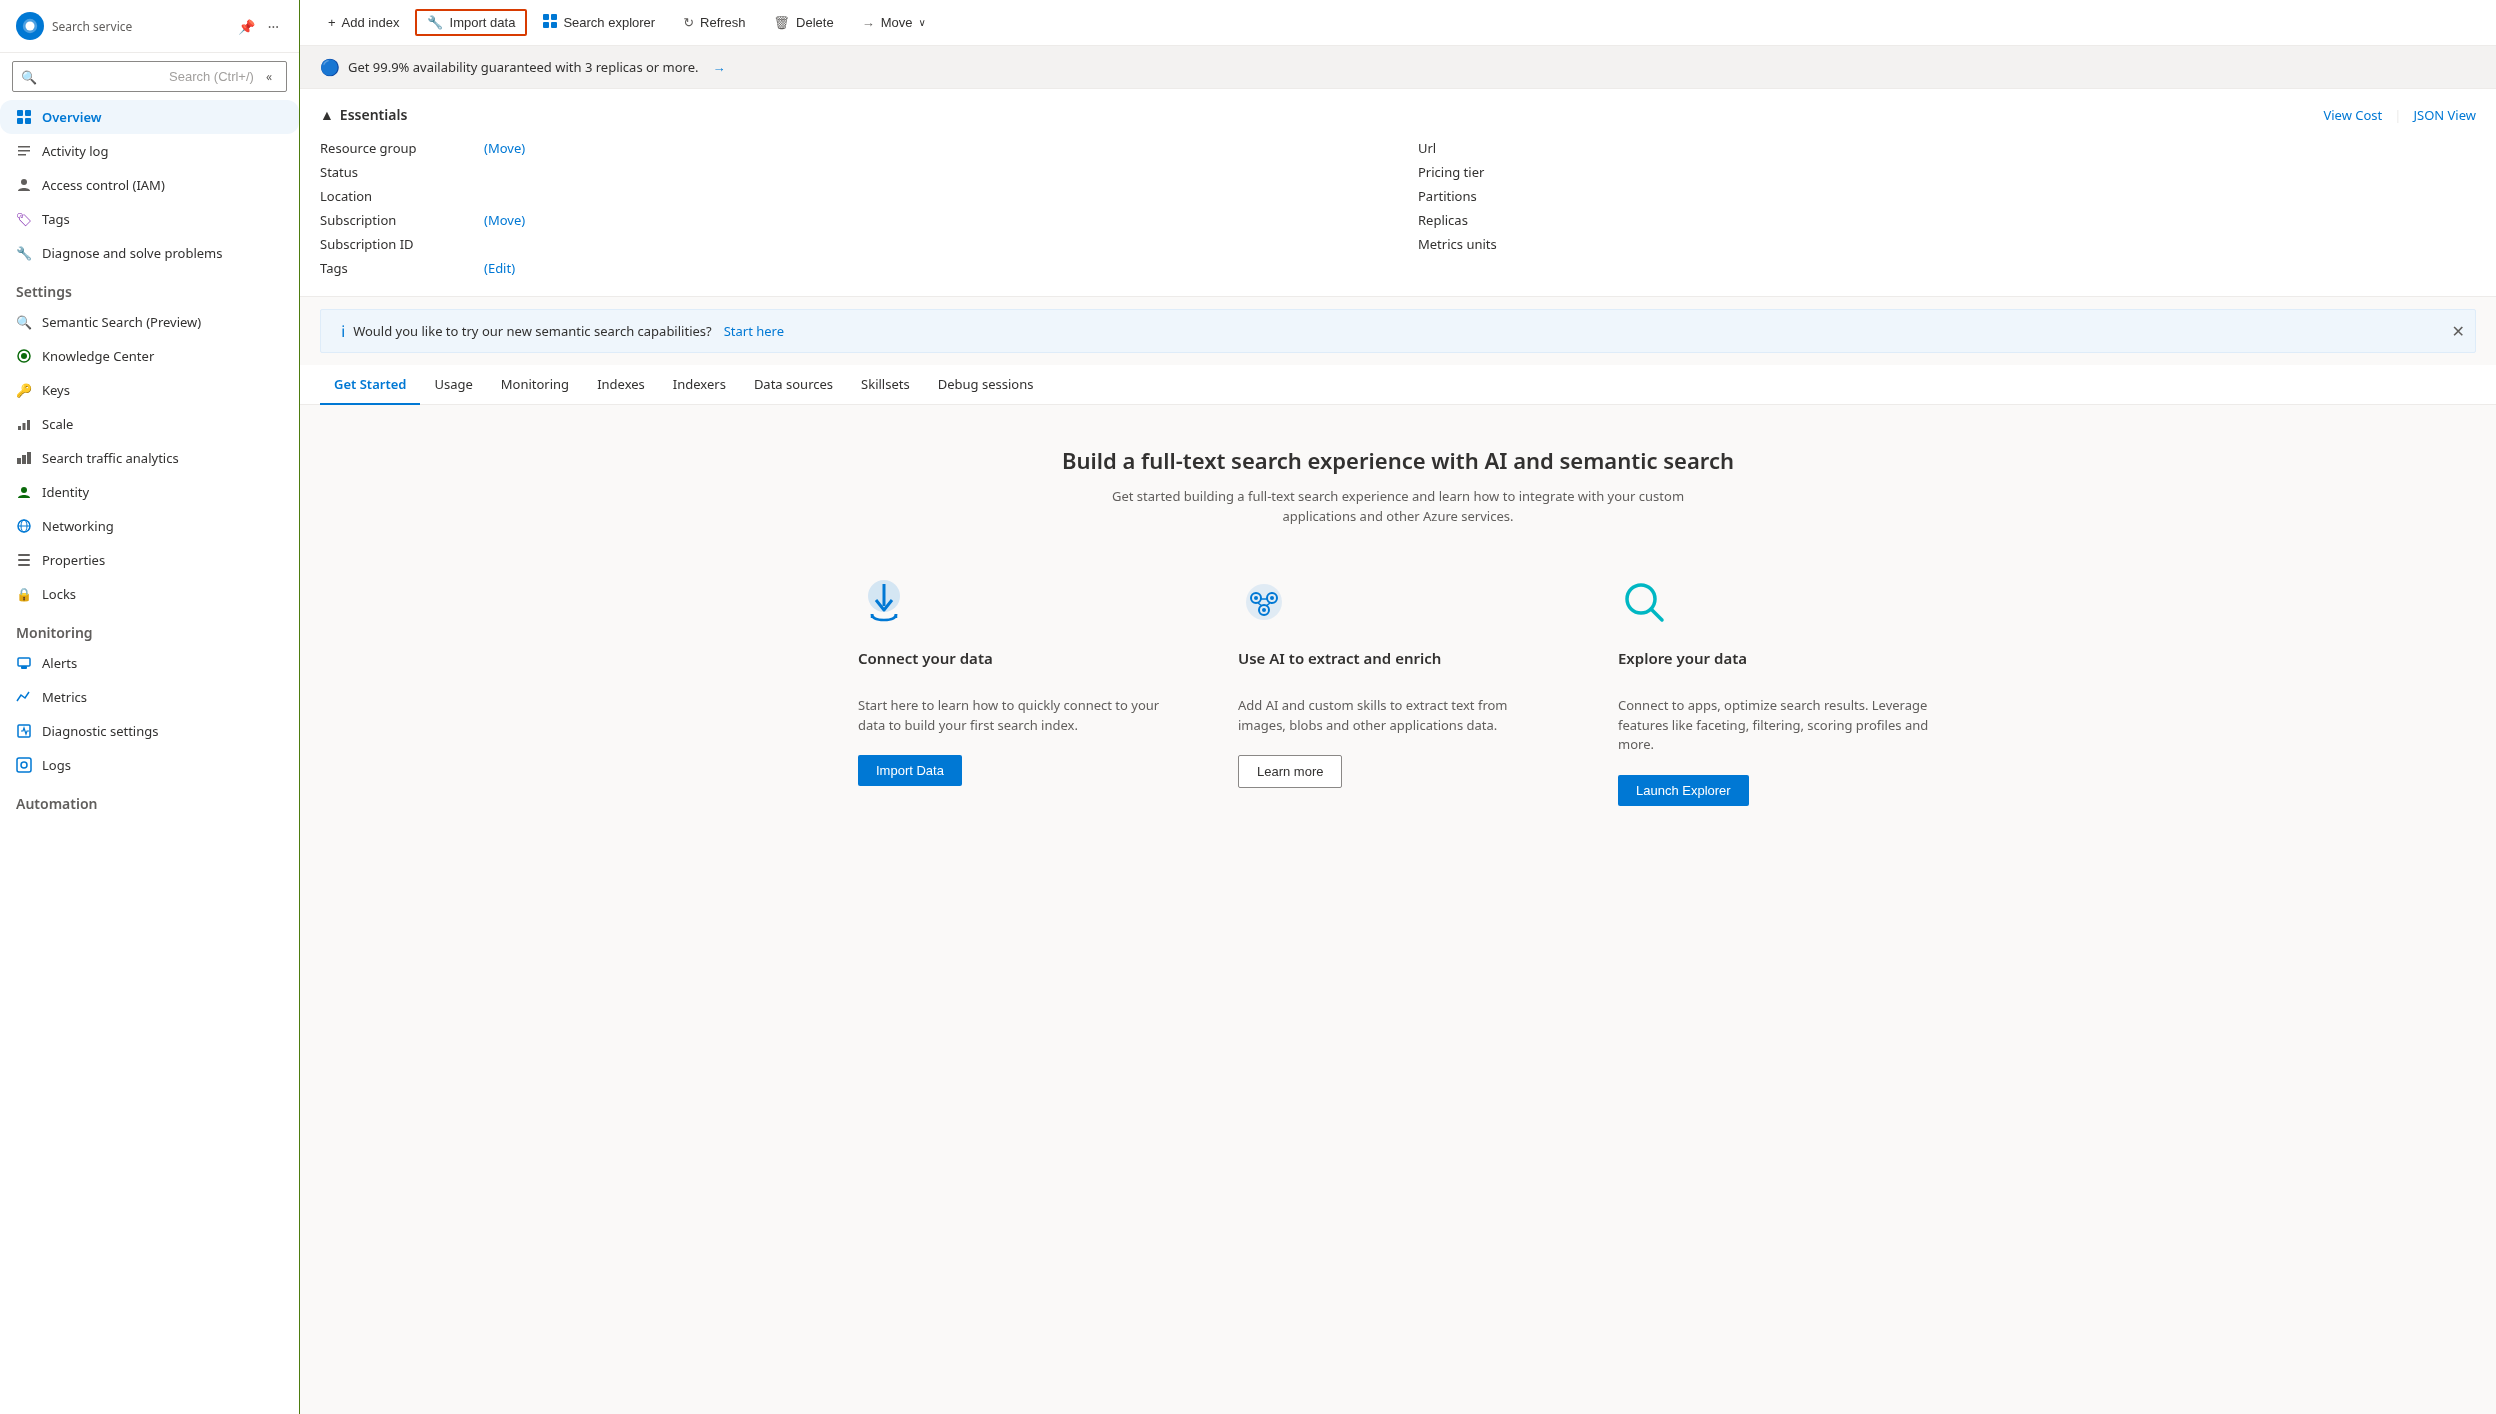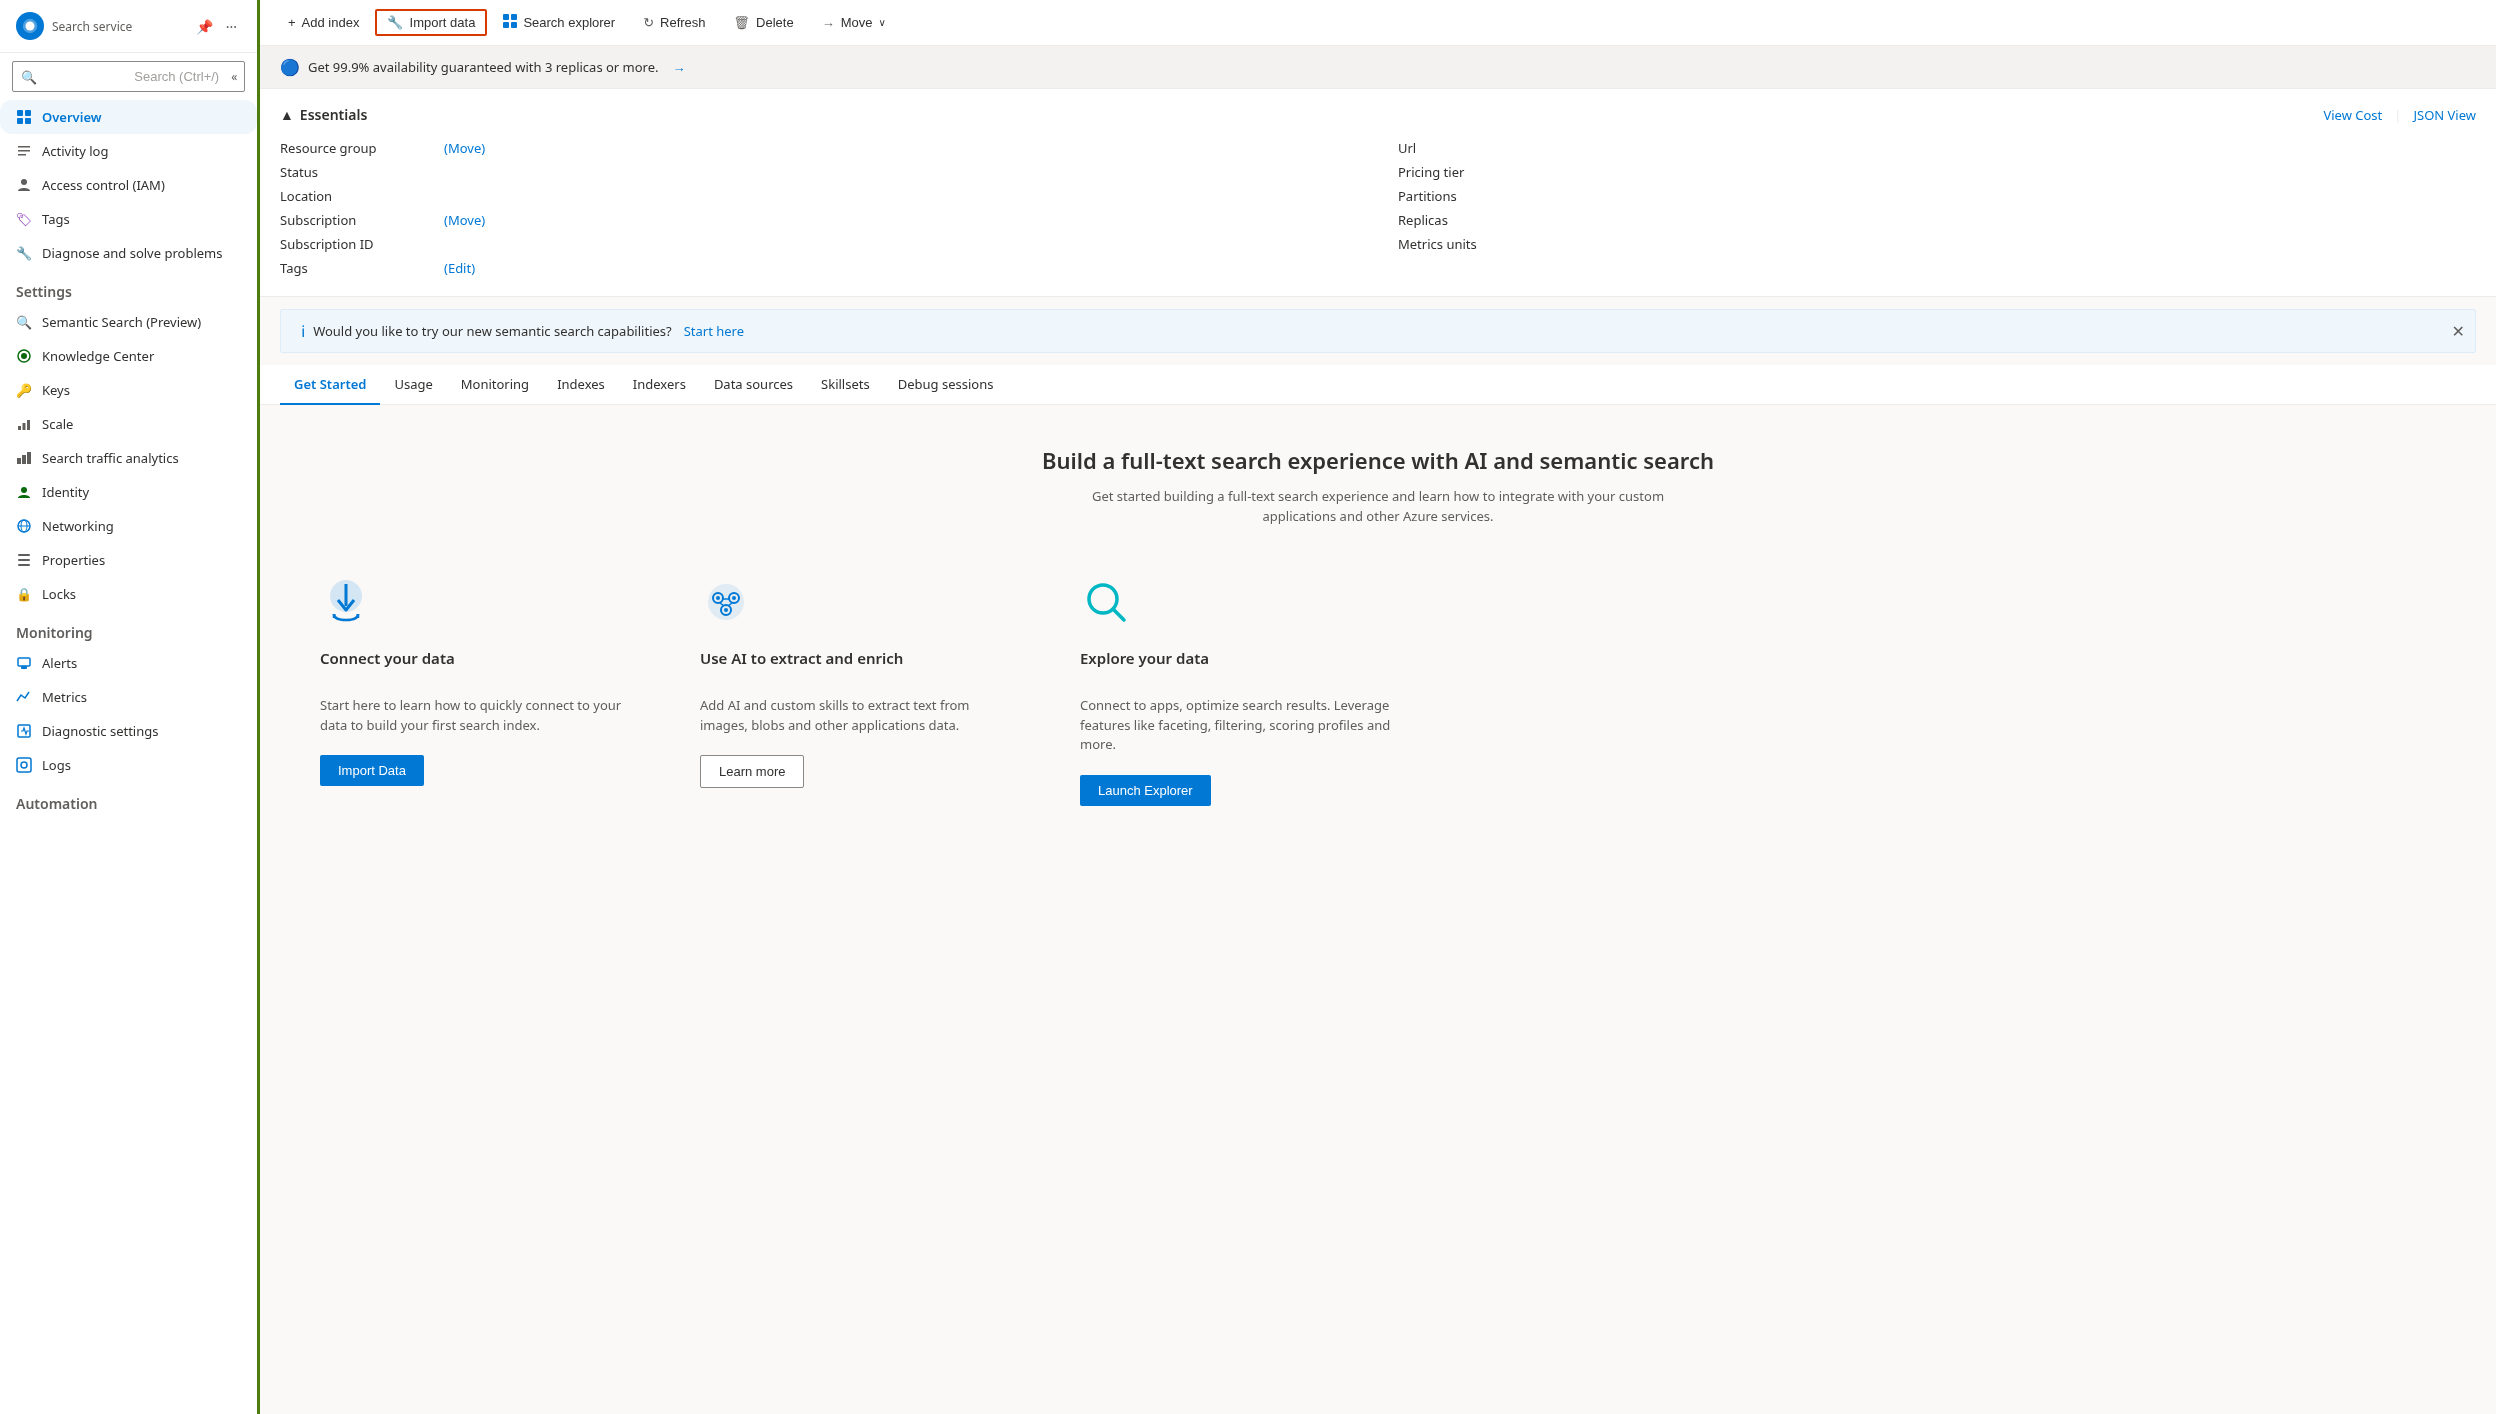--- a/index.html
+++ b/index.html
@@ -1,21 +1,21 @@
 <!DOCTYPE html>
 <html><head>
   <meta charset="utf-8">
   <style>
     * { box-sizing: border-box; margin: 0; padding: 0; }
     body { font-family: 'Segoe UI', system-ui, sans-serif; font-size: 13px; background: #f3f2f1; color: #323130; overflow: hidden; }
 
     .app-container { display: flex; height: 100vh; width: 100vw; }
 
     
-    .sidebar { width: 260px; background: #fff; border-right: 3px solid #4d7c0f; display: flex; flex-direction: column; flex-shrink: 0; overflow-y: auto; }
+    .sidebar { width: 300px; background: #fff; border-right: 1px solid #4d7c0f; display: flex; flex-direction: column; flex-shrink: 0; overflow-y: auto; }
     .sidebar-header { display: flex; align-items: center; gap: 8px; padding: 12px 16px; border-bottom: 1px solid #edebe9; }
     .sidebar-logo { width: 28px; height: 28px; background: #0078d4; border-radius: 50%; display: flex; align-items: center; justify-content: center; }
     .sidebar-logo svg { width: 18px; height: 18px; fill: white; }
     .sidebar-title { font-size: 12px; color: #605e5c; }
     .sidebar-actions { display: flex; align-items: center; gap: 4px; margin-left: auto; }
     .sidebar-actions span { cursor: pointer; color: #605e5c; font-size: 14px; padding: 2px 4px; }
 
     .search-box { margin: 8px 12px; display: flex; align-items: center; border: 1px solid #8a8886; border-radius: 2px; padding: 4px 8px; gap: 6px; background: white; }
     .search-box input { border: none; outline: none; flex: 1; font-size: 13px; color: #323130; text-align: right; }
     .search-box input::placeholder { color: #a19f9d; }
@@ -61,21 +61,21 @@
     
     .tabs { display: flex; border-bottom: 1px solid #edebe9; padding: 0 20px; background: white; gap: 0; }
     .tab { padding: 10px 14px; cursor: pointer; font-size: 13px; color: #323130; border-bottom: 2px solid transparent; margin-bottom: -1px; }
     .tab.active { color: #0078d4; border-bottom: 2px solid #0078d4; font-weight: 600; }
 
     
     .get-started-content { padding: 40px 20px 20px; text-align: center; }
     .get-started-title { font-size: 22px; font-weight: 600; color: #323130; margin-bottom: 12px; }
     .get-started-subtitle { font-size: 13px; color: #605e5c; max-width: 600px; margin: 0 auto 50px; line-height: 1.5; }
 
-    .cards-container { display: flex; gap: 60px; padding: 0 40px; }
+    .cards-container { display: flex; justify-content: center; gap: 60px; padding: 0 40px; }
     .card { flex: 1; max-width: 320px; text-align: left; }
     .card-icon { margin-bottom: 16px; }
     .card-icon svg { width: 52px; height: 52px; }
     .card-title { font-size: 15px; font-weight: 600; margin-bottom: 10px; }
     .card-desc { font-size: 13px; color: #605e5c; line-height: 1.5; margin-bottom: 20px; margin-top: 28px; }
     .btn-primary { background: #0078d4; color: white; border: none; padding: 8px 18px; font-size: 13px; cursor: pointer; border-radius: 2px; }
     .btn-secondary { background: white; color: #323130; border: 1px solid #8a8886; padding: 8px 18px; font-size: 13px; cursor: pointer; border-radius: 2px; }
 
     
     ::-webkit-scrollbar { width: 6px; }

